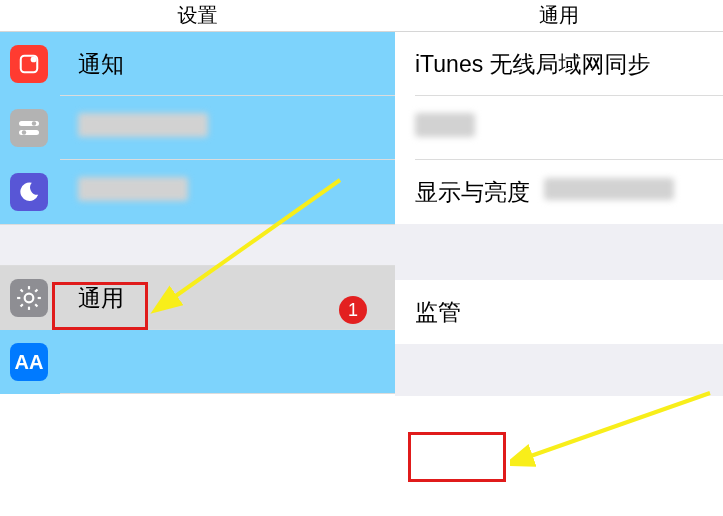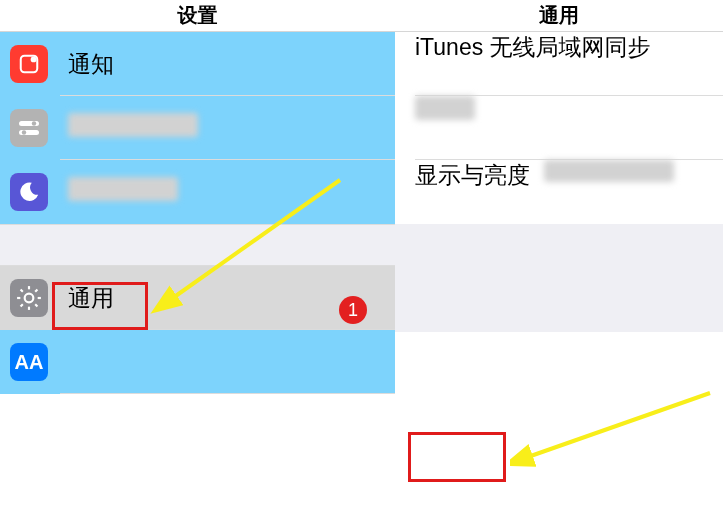--- a/index.html
+++ b/index.html
@@ -25,21 +25,21 @@
     .panel-right {
       flex: 1;
       height: 100%;
       background: #fff;
       position: relative;
     }
     .header {
       height: 32px;
       text-align: center;
       font-size: 20px;
-      font-weight: 700;
+      font-weight: 400;
       color: #000;
       padding-top: 2px;
       border-bottom: 1px solid #d6d6d6;
     }
     .list {
       width: 100%;
     }
     .row {
       display: flex;
       align-items: center;
@@ -62,21 +62,21 @@
     }
     .row.no-sep::after { display: none; }
     .icon {
       width: 38px;
       height: 38px;
       border-radius: 8px;
       display: flex;
       align-items: center;
       justify-content: center;
       flex-shrink: 0;
-      margin-right: 20px;
+      margin-right: 30px;
     }
     .label {
       font-size: 23px;
       color: #000;
     }
     .gap-block {
       height: 42px;
       background: #efeff4;
       border-top: 1px solid #dcdcdc;
       border-bottom: 1px solid #dcdcdc;
@@ -86,21 +86,21 @@
     .icon-purple { background: #5856d6; }
     .icon-graycog { background: #8e8e93; }
     .icon-blue { background: #007aff; }
     .icon-cyan { background: #3fcffd; }
     .panel-right .header {
       border-bottom: 1px solid #d6d6d6;
     }
     .r-list { padding-left: 0; }
     .r-row {
       display: flex;
-      align-items: flex-start;
+      align-items: center;
       height: 64px;
       padding-left: 20px;
       font-size: 23px;
       color: #000;
       position: relative;
       background: #fff;
     }
     .r-row::after {
       content: "";
       position: absolute;
@@ -254,20 +254,23 @@
       <div class="r-row">
         <span><span class="blur" style="width:60px;height:24px"></span></span>
       </div>
       <div class="r-row no-sep">
         <span>显示与亮度</span>
         <span class="subtext"><span class="blur" style="width:130px;height:22px"></span></span>
       </div>
 
       <div class="r-gap"></div>
 
+      <div class="r-row no-sep">
+        <span>监管</span>
+      </div>
 
       <div class="r-gap-small"></div>
 
     </div>
 
     <div class="redbox1 redbox-right"></div>
     <svg class="arrow" style="left:115px;top:378px;width:210px;height:100px" viewBox="0 0 210 100">
       <defs>
           <marker id="ah2" markerWidth="10" markerHeight="10" refX="2" refY="3" orient="auto">
             <path d="M0,0 L0,6 L8,3 z" fill="#f8ee1a"></path>

